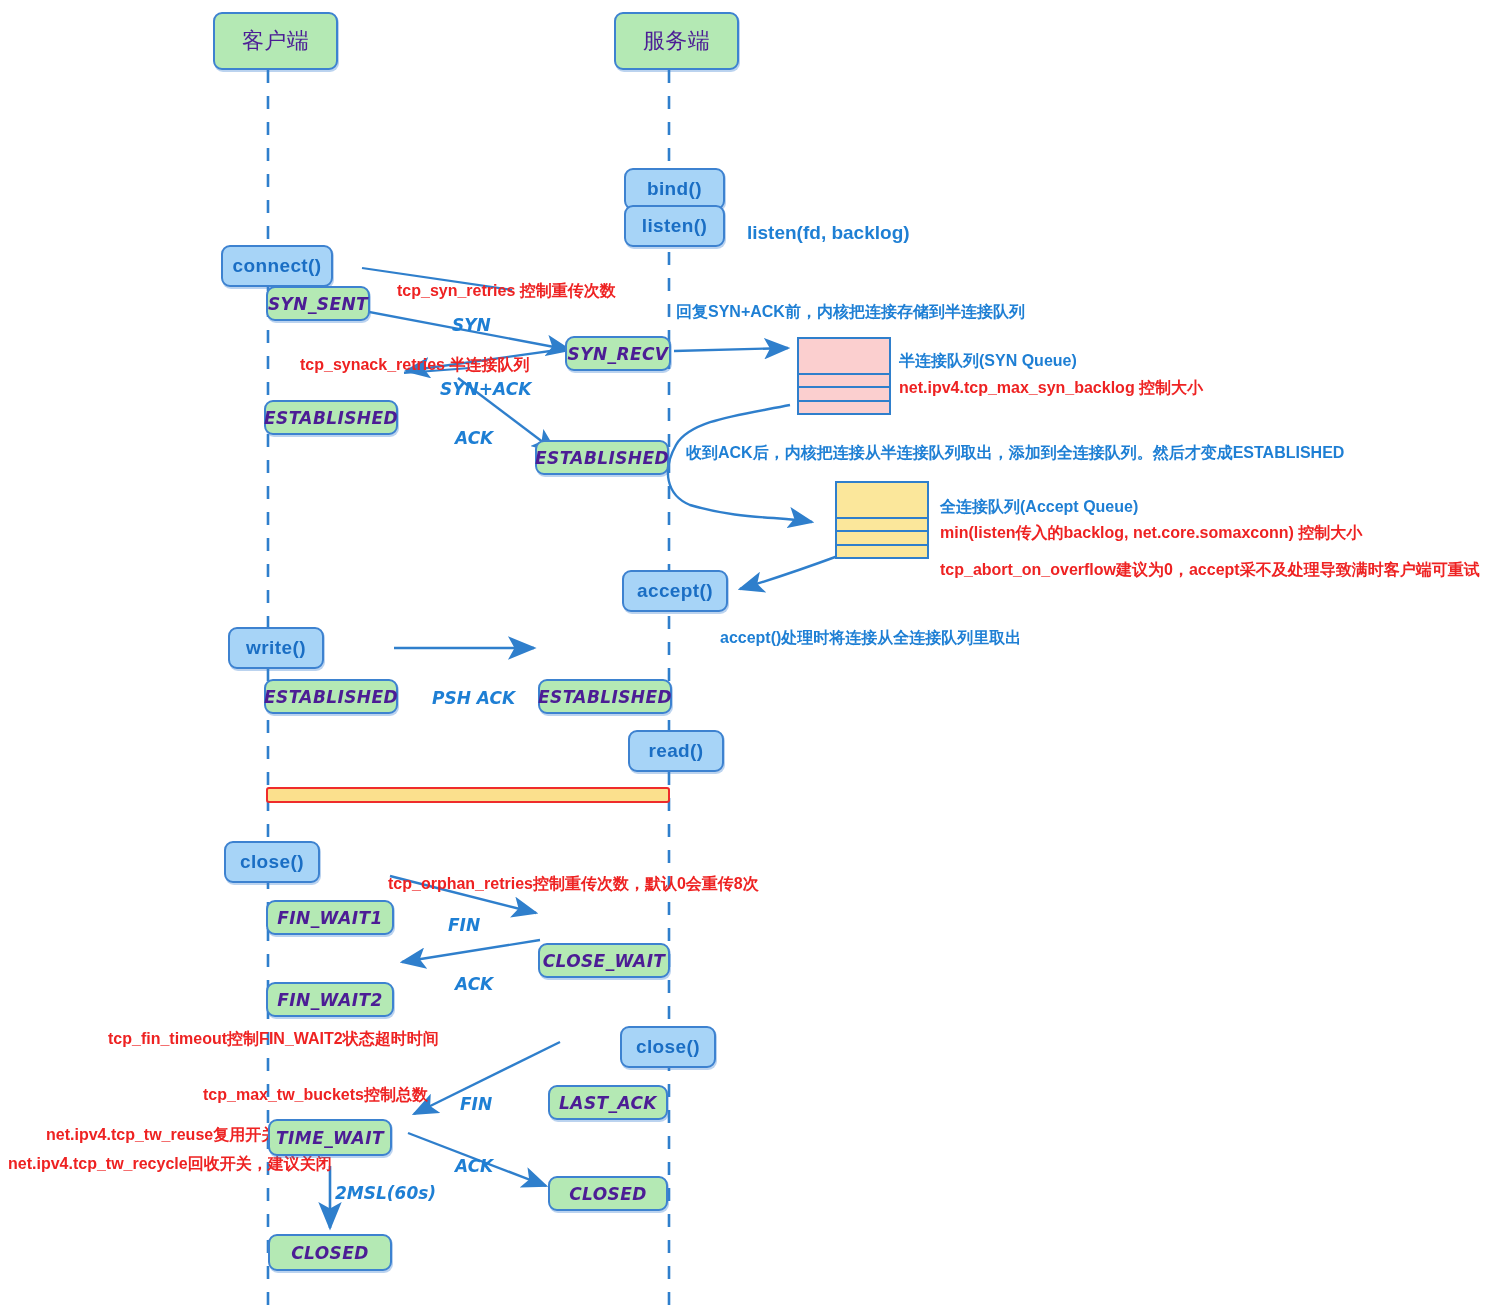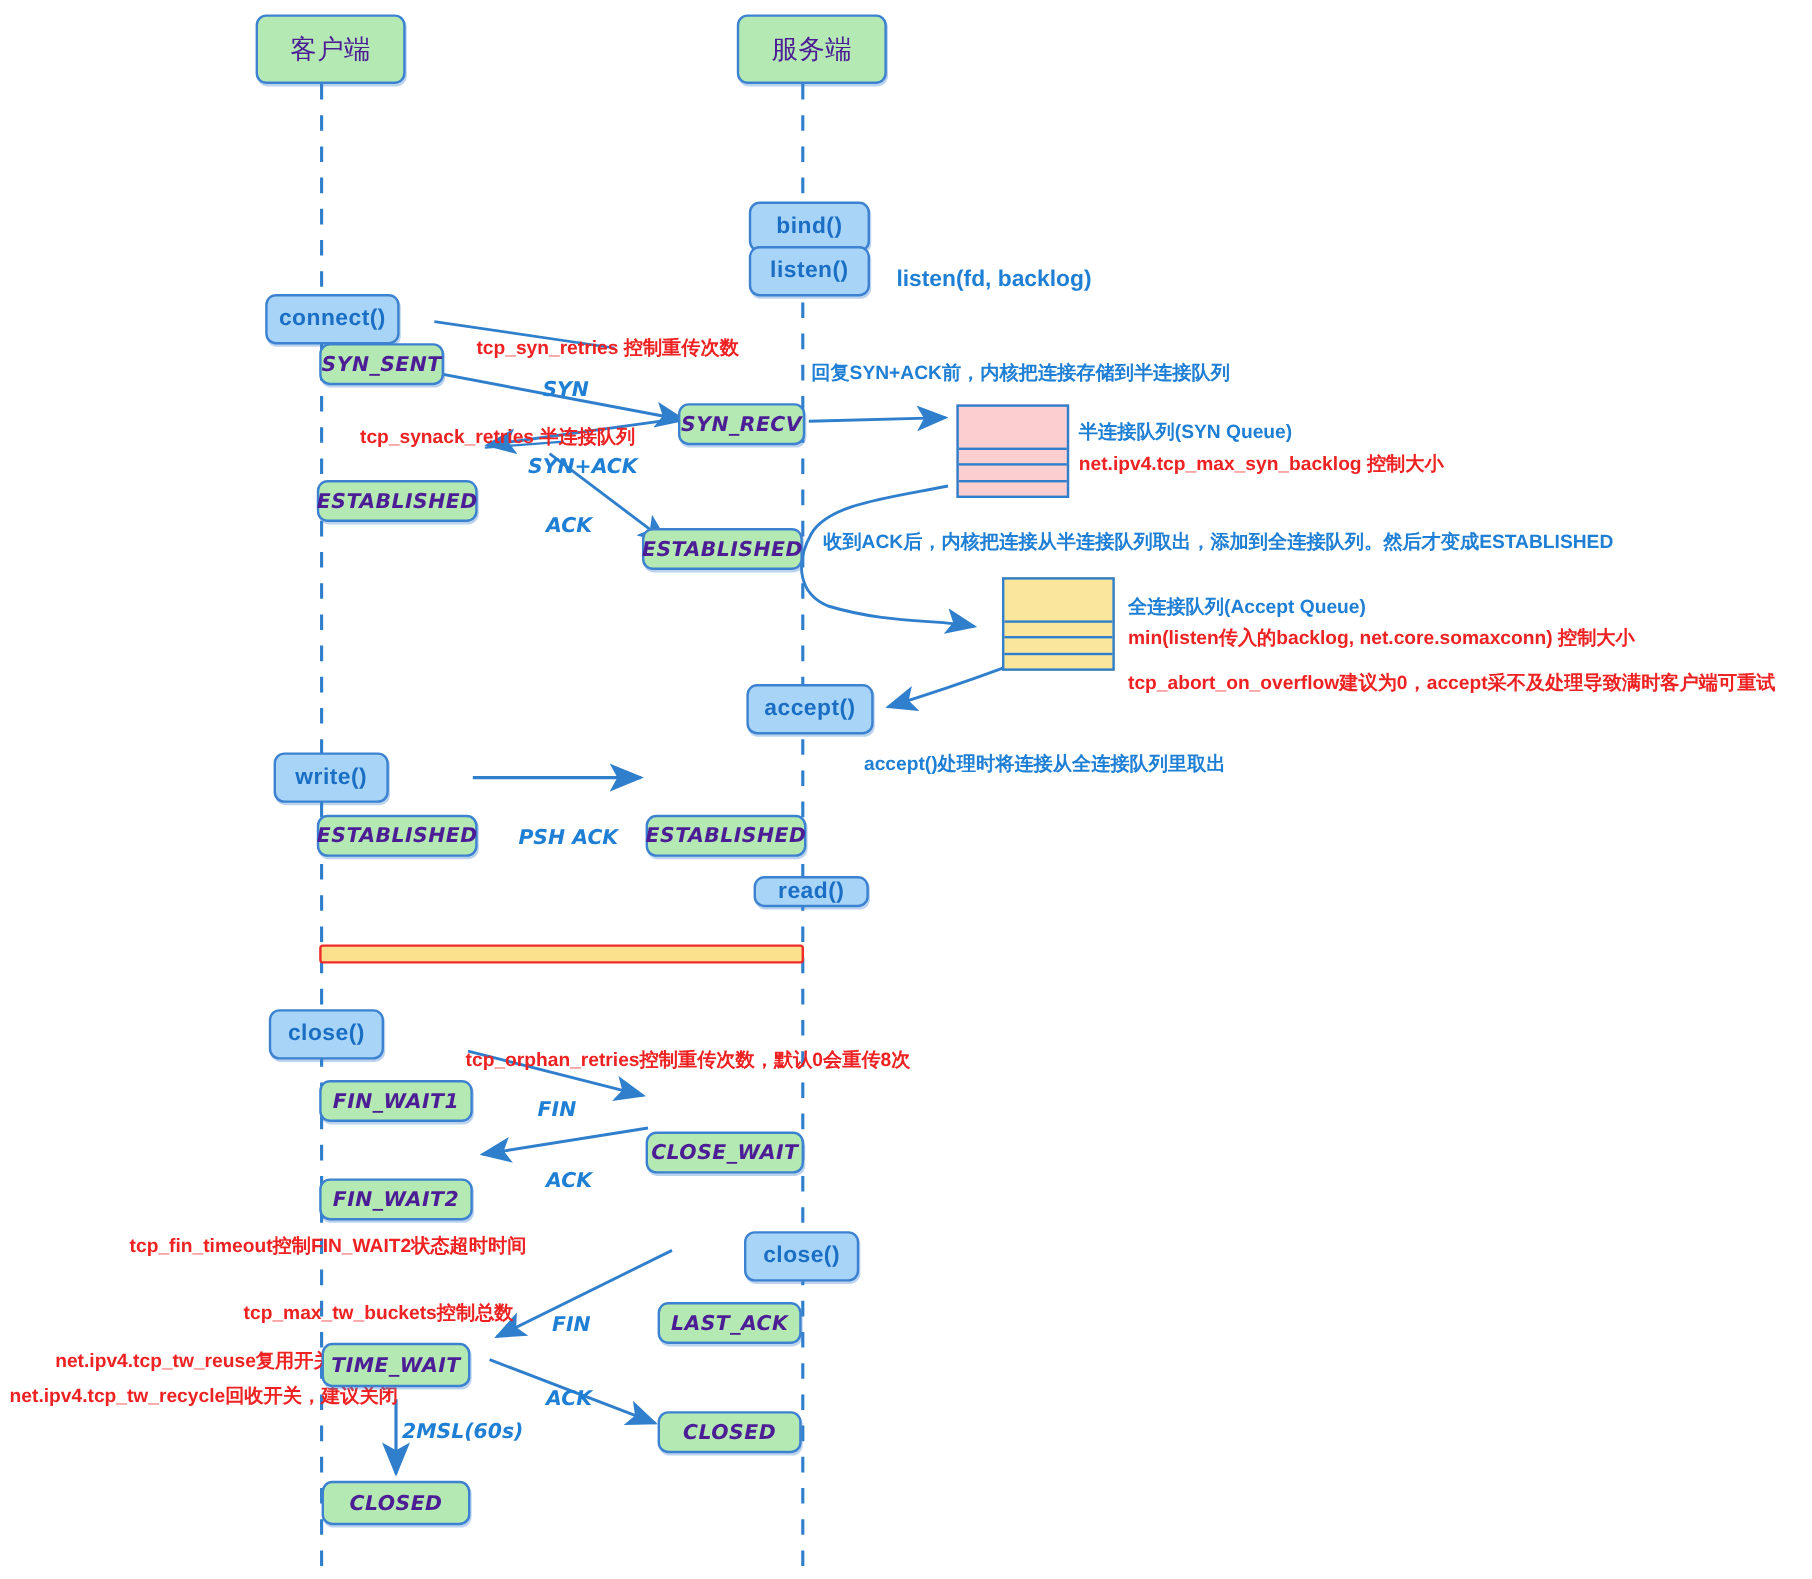--- a/index.html
+++ b/index.html
@@ -235,21 +235,21 @@
   </div>
   <div class="node state green" style="left:264px;top:679px;width:134px;height:35px;">
     <span>ESTABLISHED</span>
   </div>
 
   <div class="lbl msg" style="left:432px;top:688px;">PSH ACK</div>
 
   <div class="node state green" style="left:538px;top:679px;width:134px;height:35px;">
     <span>ESTABLISHED</span>
   </div>
-  <div class="node call blue" style="left:628px;top:730px;width:96px;height:26px;">
+  <div class="node call blue" style="left:628px;top:730px;width:96px;height:42px;">
     <span>read()</span>
   </div>
 
   <div class="databar" style="left:266px;top:787px;width:404px;height:16px;"></div>
 
   <div class="node call blue" style="left:224px;top:841px;width:96px;height:42px;">
     <span>close()</span>
   </div>
 
   <div class="lbl sysctl red" style="left:388px;top:875px;">tcp_orphan_retries控制重传次数，默认0会重传8次</div>

